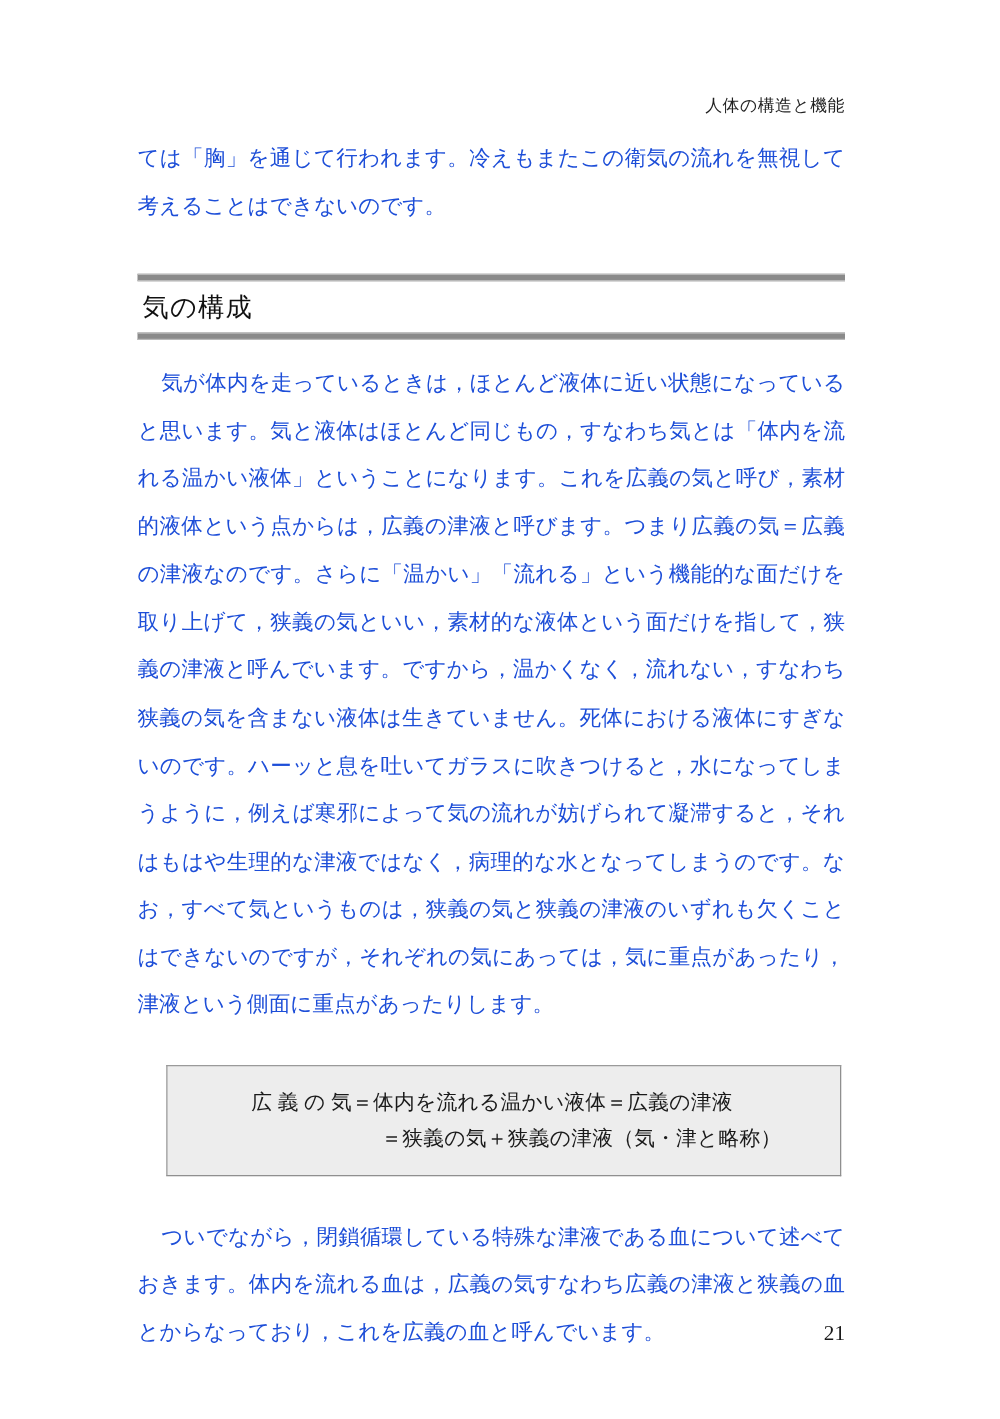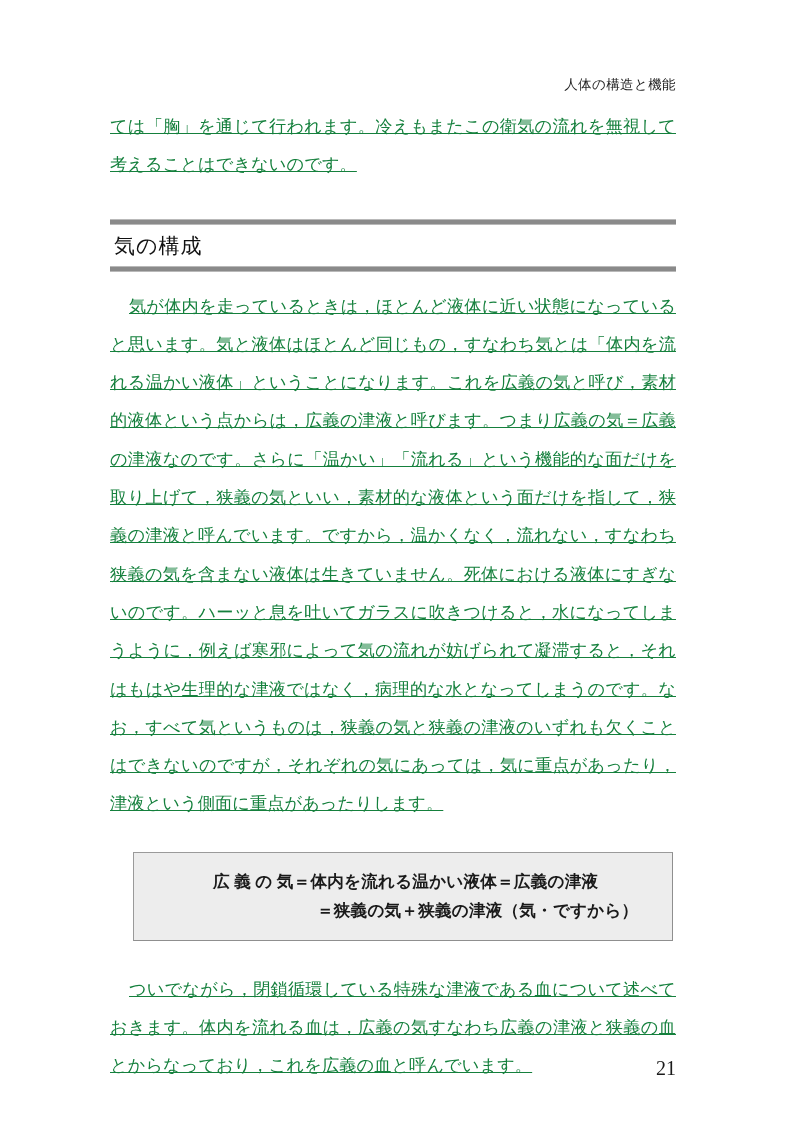--- a/index.html
+++ b/index.html
@@ -43,22 +43,21 @@
     width: 566px;
   }
 
   p.body-text {
     margin: 0;
     font-size: 17.2px;
     line-height: 38.3px;
     text-align: justify;
     text-justify: inter-character;
     letter-spacing: 0.1px;
-    color: #15803d;
-    text-decoration: underline;
+    color: #1d4ed8;
   }
   p.indent {
     text-indent: 19px;
   }
 
   
   .section-heading {
     margin: 0;
     padding: 0;
   }
@@ -82,22 +81,21 @@
 
   
   .defbox {
     box-sizing: border-box;
     width: 540px;
     margin-left: 23px;
     background: #ededed;
     border: 1px solid #9a9a9a;
     border-right-color: #8f8f8f;
     border-bottom-color: #8f8f8f;
-    padding: 14px 0 14px 12px;
-    font-weight: bold;
+    padding: 14px 0 14px 0;
   }
   .defbox .line {
     font-size: 16.6px;
     line-height: 29.5px;
     padding-left: 67px;
     letter-spacing: 0.2px;
     white-space: nowrap;
     color: #1a1a1a;
   }
   .defbox .line.indented {
@@ -107,21 +105,21 @@
   .gap-before-box1 { height: 28px; }
   .gap-after-box1 { height: 30px; }
 
   
   .folio {
     position: absolute;
     left: 110px;
     top: 1057px;
     width: 566px;
     text-align: right;
-    font-size: 20px;
+    font-size: 17px;
     color: #1a1a1a;
   }
 </style>
 </head>
 <body>
 
 <div class="page">
 
   <div class="running-head">人体の構造と機能</div>
 
@@ -138,21 +136,21 @@
     </div>
 
     <div class="gap-heading-bottom"></div>
 
     <p class="body-text indent">気が体内を走っているときは，ほとんど液体に近い状態になっていると思います。気と液体はほとんど同じもの，すなわち気とは「体内を流れる温かい液体」ということになります。これを広義の気と呼び，素材的液体という点からは，広義の津液と呼びます。つまり広義の気＝広義の津液なのです。さらに「温かい」「流れる」という機能的な面だけを取り上げて，狭義の気といい，素材的な液体という面だけを指して，狭義の津液と呼んでいます。ですから，温かくなく，流れない，すなわち狭義の気を含まない液体は生きていません。死体における液体にすぎないのです。ハーッと息を吐いてガラスに吹きつけると，水になってしまうように，例えば寒邪によって気の流れが妨げられて凝滞すると，それはもはや生理的な津液ではなく，病理的な水となってしまうのです。なお，すべて気というものは，狭義の気と狭義の津液のいずれも欠くことはできないのですが，それぞれの気にあっては，気に重点があったり，津液という側面に重点があったりします。</p>
 
     <div class="gap-before-box1"></div>
 
     <div class="defbox">
       <div class="line">広 義 の 気＝体内を流れる温かい液体＝広義の津液</div>
-      <div class="line indented">＝狭義の気＋狭義の津液（気・ですから）</div>
+      <div class="line indented">＝狭義の気＋狭義の津液（気・津と略称）</div>
     </div>
 
     <div class="gap-after-box1"></div>
 
     <p class="body-text indent">ついでながら，閉鎖循環している特殊な津液である血について述べておきます。体内を流れる血は，広義の気すなわち広義の津液と狭義の血とからなっており，これを広義の血と呼んでいます。</p>
 
   </div>
 
   <div class="folio">21</div>
 

